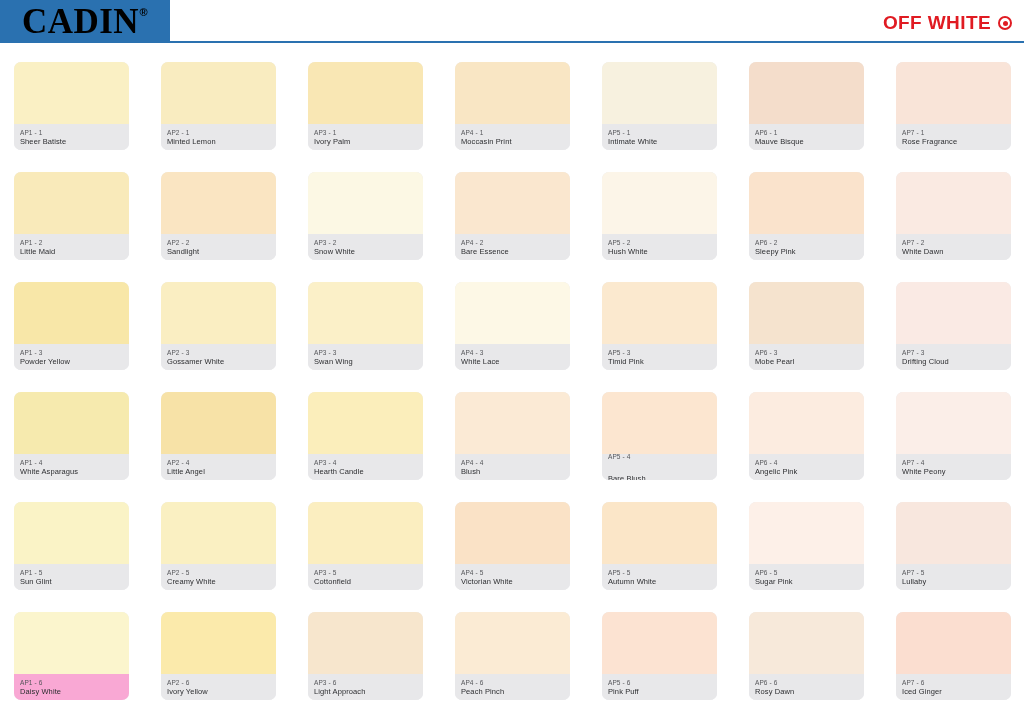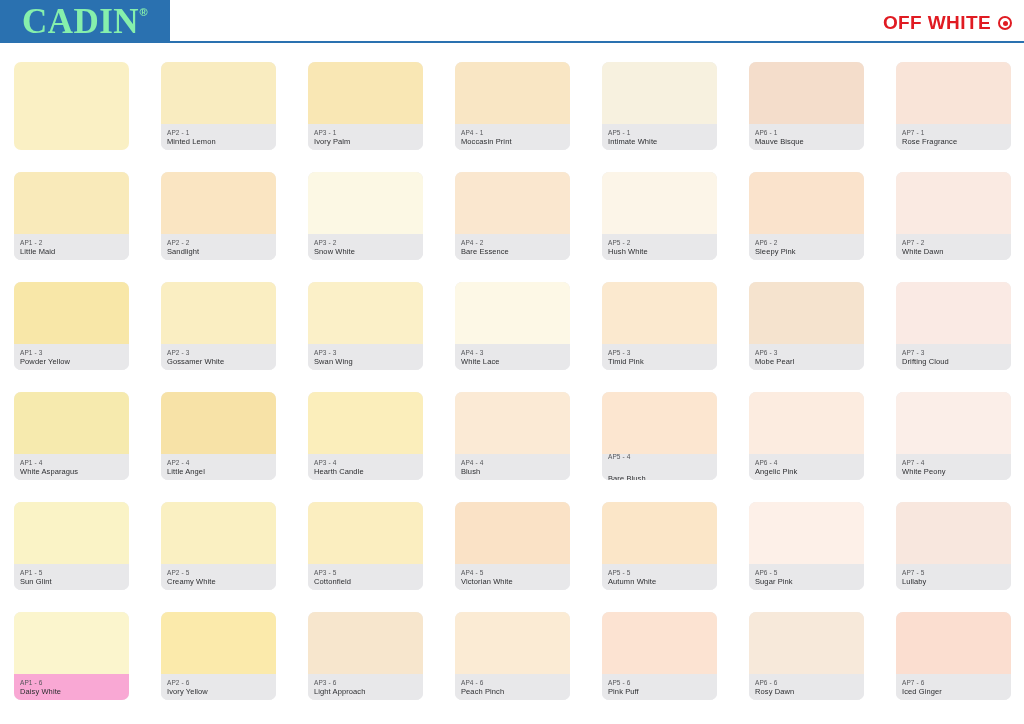--- a/index.html
+++ b/index.html
@@ -33,21 +33,21 @@
     background: #2a71b0;
     display: flex;
     align-items: center;
     justify-content: center;
   }
   .logo-text {
     font-family: "Liberation Serif", serif;
     font-weight: bold;
     font-size: 35px;
     letter-spacing: 0.5px;
-    color: #86efac;
+    color: #000000;
     line-height: 1;
     position: relative;
     padding-right: 9px;
   }
   .logo-reg {
     position: absolute;
     right: 0;
     top: 3px;
     font-size: 11px;
     font-weight: bold;
@@ -161,20 +161,24 @@
     <div class="header-title-wrap">
       <span class="header-title">OFF WHITE</span>
       <span class="title-dot"></span>
     </div>
 
   </div>
 
   <div class="grid">
       <div class="swatch">
         <div class="swatch-color" style="background: rgb(250, 240, 196);"></div>
+        <div class="swatch-label" style="background: rgb(232, 232, 234);">
+          <div class="swatch-code">AP1 - 1</div>
+          <div class="swatch-name">Sheer Batiste</div>
+        </div>
       </div>
       <div class="swatch">
         <div class="swatch-color" style="background: rgb(249, 236, 192);"></div>
         <div class="swatch-label" style="background: rgb(232, 232, 234);">
           <div class="swatch-code">AP2 - 1</div>
           <div class="swatch-name">Minted Lemon</div>
         </div>
       </div>
       <div class="swatch">
         <div class="swatch-color" style="background: rgb(249, 231, 180);"></div>

